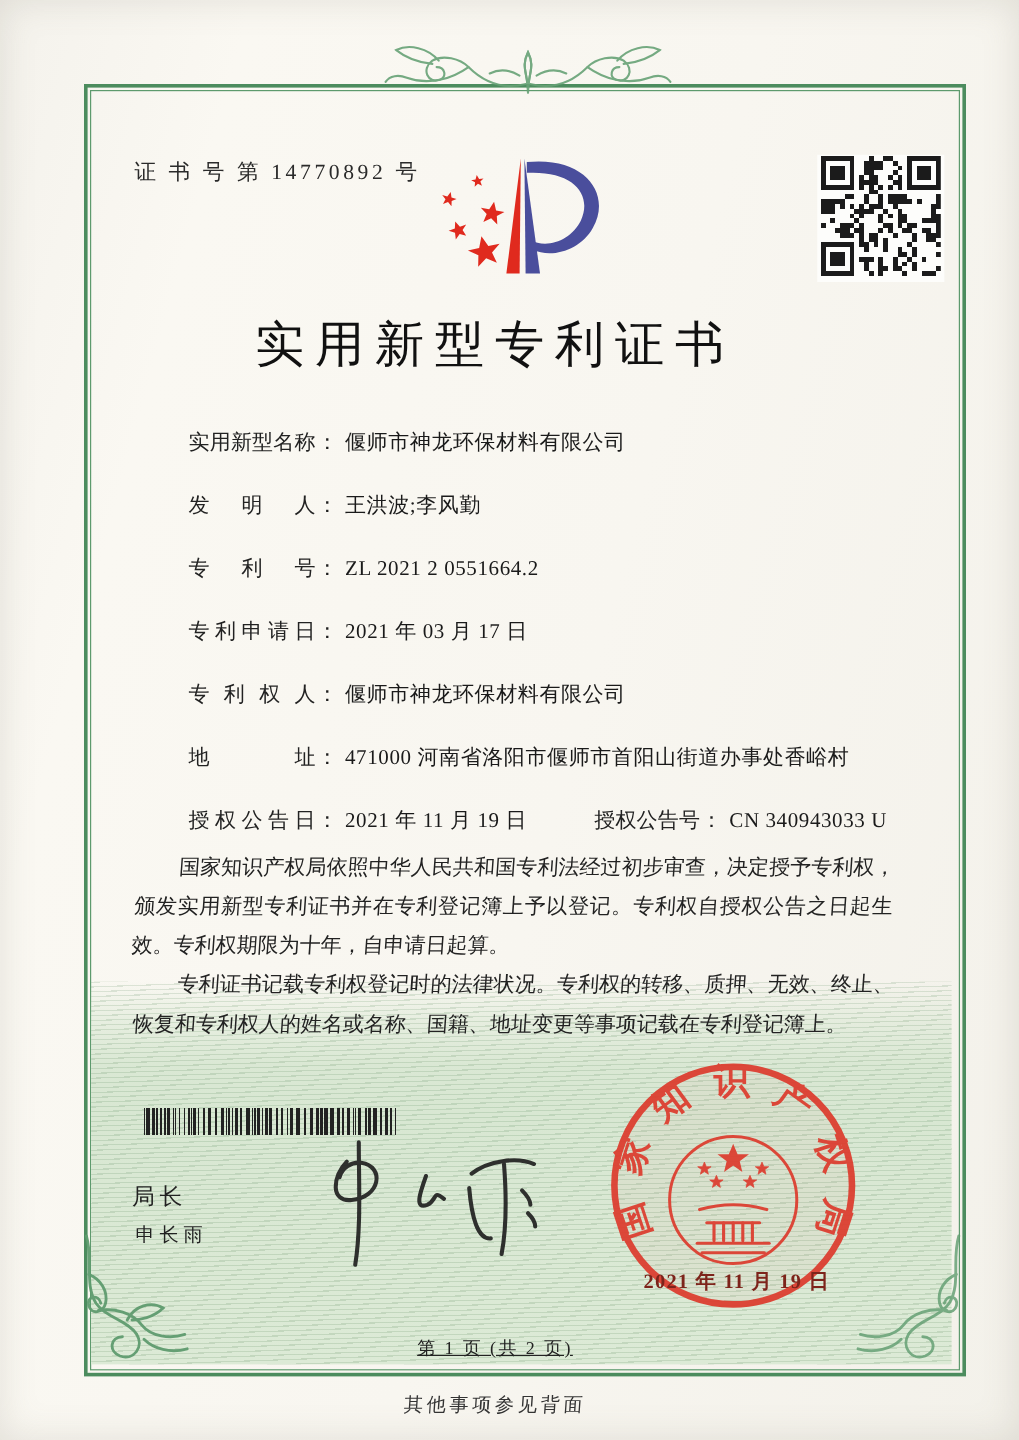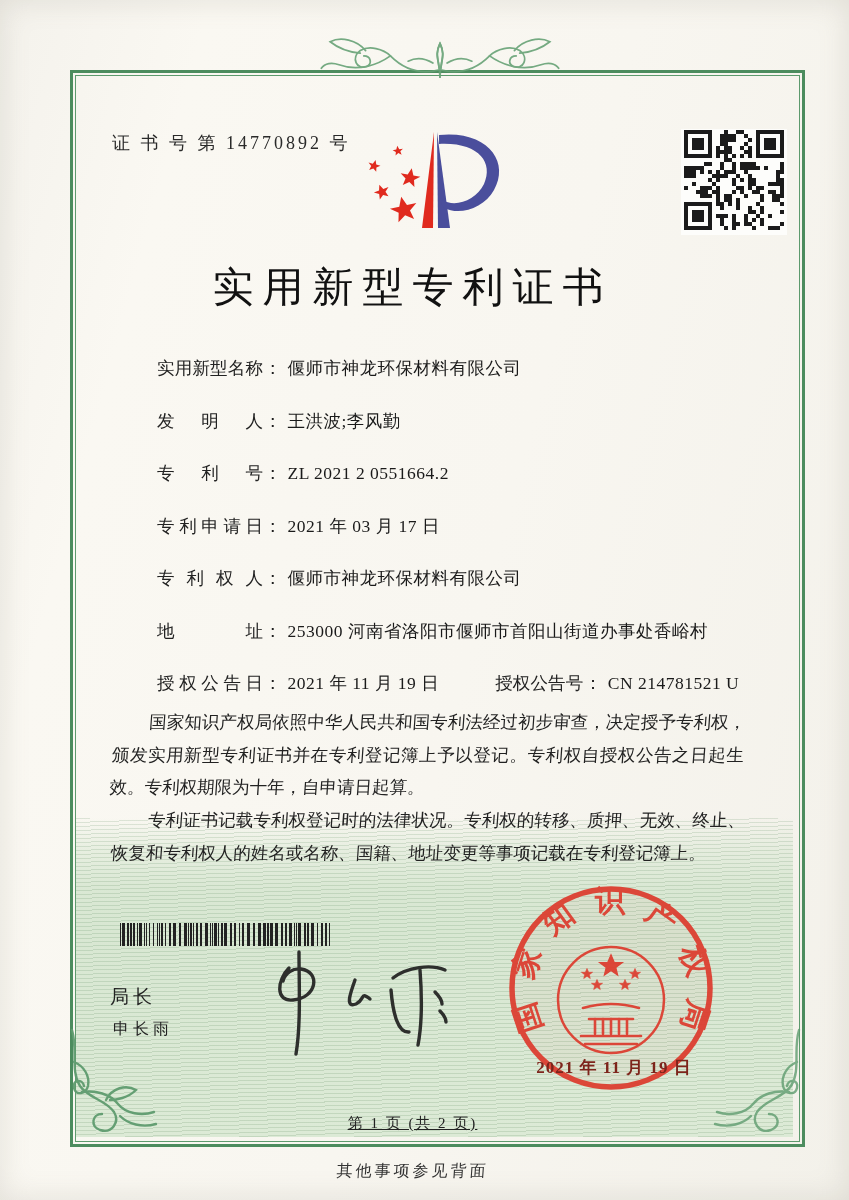--- a/index.html
+++ b/index.html
@@ -412,30 +412,30 @@
       <span class="val">2021 年 03 月 17 日</span>
     </div>
     <div class="row">
       <span class="lab">专 利 权 人</span>
         <span class="colon">：</span>
       <span class="val">偃师市神龙环保材料有限公司</span>
     </div>
     <div class="row">
       <span class="lab">地 址</span>
         <span class="colon">：</span>
-      <span class="val">253000 河南省洛阳市偃师市首阳山街道办事处香峪村</span>
+      <span class="val">471000 河南省洛阳市偃师市首阳山街道办事处香峪村</span>
     </div>
     <div class="row">
       <span class="lab">授权公告日</span>
         <span class="colon">：</span>
       <span class="val">2021 年 11 月 19 日</span>
       <span class="pair2">
         <span class="lab">授权公告号</span>
           <span class="colon">：</span>
-        <span class="val">CN 214781521 U</span>
+        <span class="val">CN 340943033 U</span>
       </span>
     </div>
   </div>
 
   <div class="paras">
     <p>国家知识产权局依照中华人民共和国专利法经过初步审查，决定授予专利权，颁发实用新型专利证书并在专利登记簿上予以登记。专利权自授权公告之日起生效。专利权期限为十年，自申请日起算。</p>
     <p>专利证书记载专利权登记时的法律状况。专利权的转移、质押、无效、终止、恢复和专利权人的姓名或名称、国籍、地址变更等事项记载在专利登记簿上。</p>
   </div>
 
   <div class="barcode">

